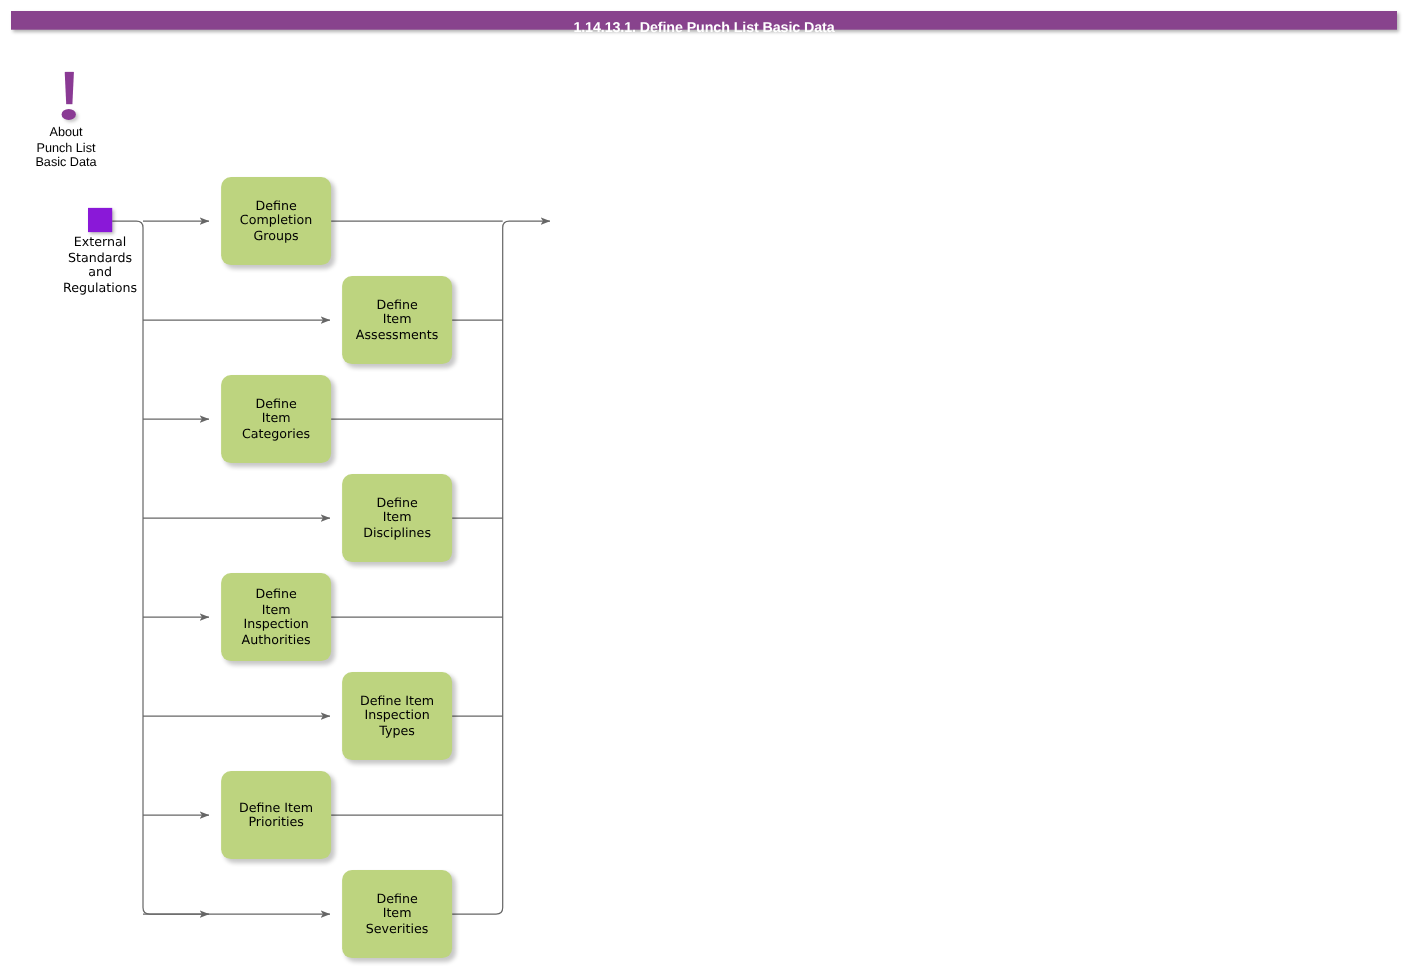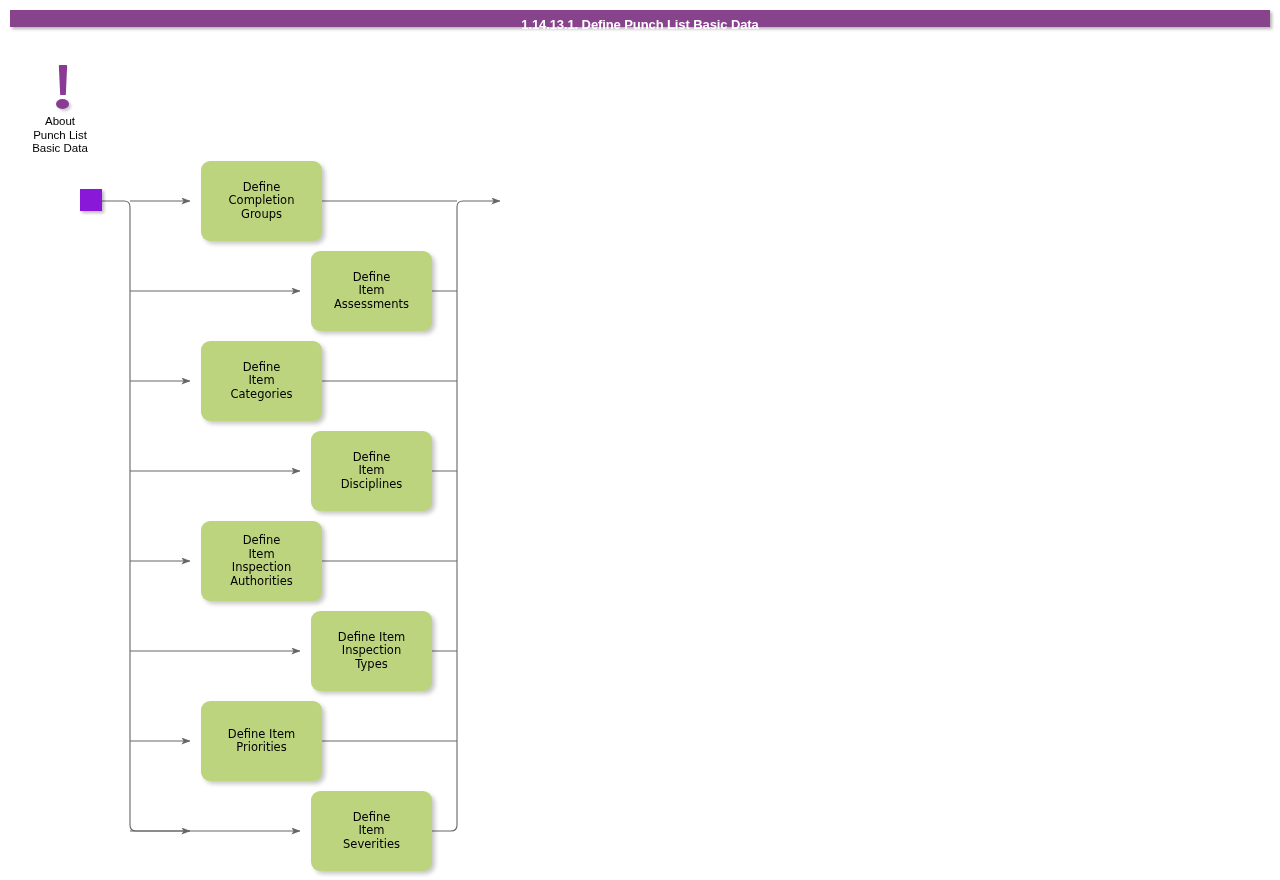--- a/index.html
+++ b/index.html
@@ -52,21 +52,21 @@
     position: absolute;
     left: 0;
     top: 0;
     width: 1280px;
     height: 840px;
   }
 
   
   .proc-box {
     position: absolute;
-    width: 121px;
+    width: 100px;
     height: 80px;
     background: #bdd47f;
     border-radius: 9px;
     box-shadow: 3px 3px 4px rgba(0,0,0,0.22);
     display: flex;
     align-items: center;
     justify-content: center;
     box-sizing: border-box;
     padding: 2px 4px;
   }
@@ -189,20 +189,24 @@
       <div class="bang-stem"></div>
       <div class="bang-dot"></div>
     </div>
     <div class="info-label">About
 Punch List
 Basic Data</div>
   </div>
 
   <div class="term-node" style="left:41px; top:149px;">
     <div class="term-square"></div>
+    <div class="term-label">External
+Standards
+and
+Regulations</div>
   </div>
 
 
   <div class="proc-box" style="left:201px; top:121px;">
     <div class="proc-label">Define
 Completion
 Groups</div>
   </div>
 
   <div class="proc-box" style="left:311px; top:211px;">

